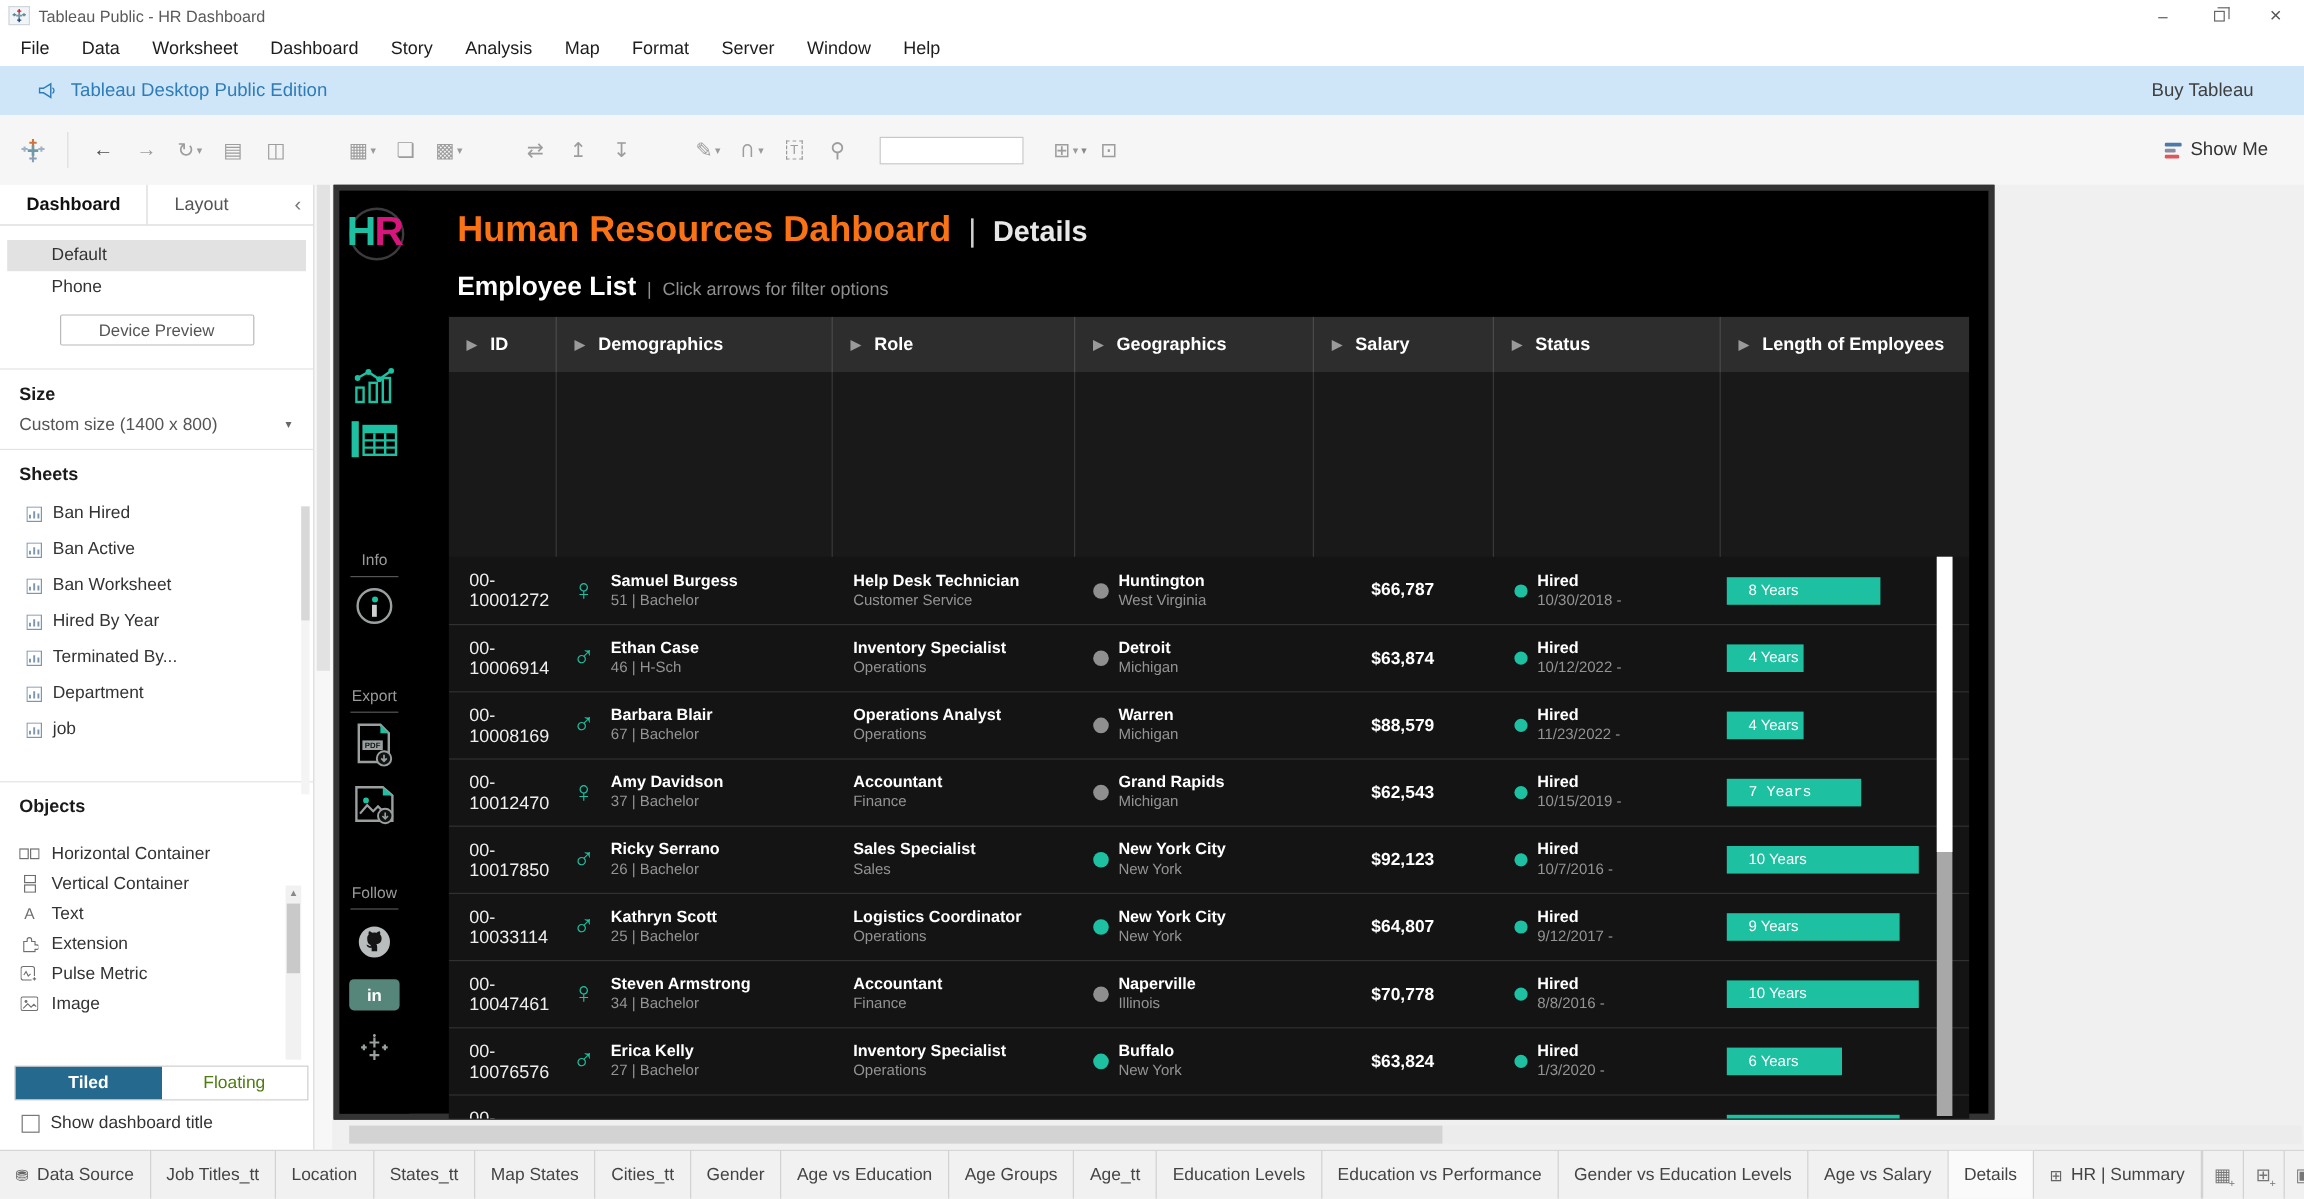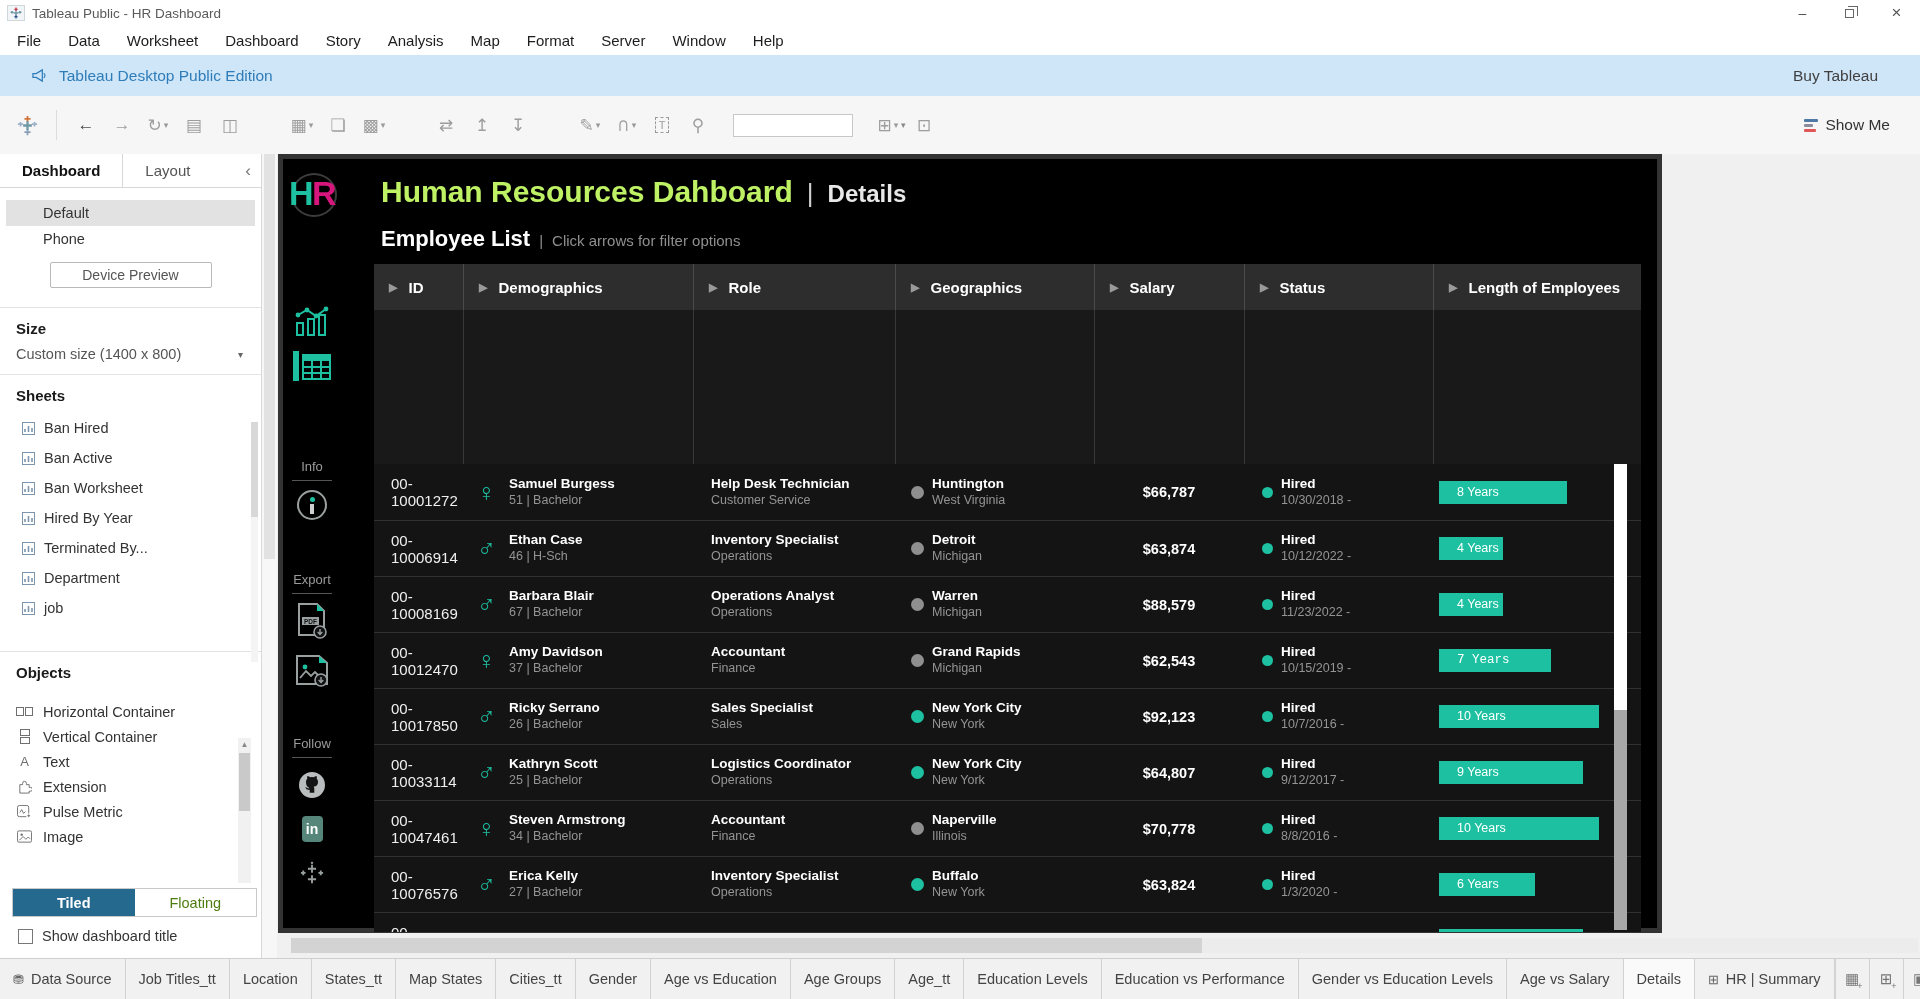--- a/index.html
+++ b/index.html
@@ -81,24 +81,24 @@
   .hrlogo::before{content:'';position:absolute;left:5px;top:2px;width:42px;height:40px;border:2px solid #3c3c3c;border-radius:50%;}
   .hrlogo b{position:absolute;font-size:34px;font-weight:800;line-height:44px;}
   .hrlogo .hl{left:3px;color:#1dc0a0;}
   .hrlogo .rl{left:26px;color:#d6167c;}
   .raillabel{color:#9a9a9a;font-size:13px;}
   .railline{width:40px;height:1px;background:#555;margin-top:6px;}
   .infoicon{margin-top:9px;width:30px;height:30px;border:2px solid #9aa0a0;border-radius:50%;display:flex;flex-direction:column;align-items:center;justify-content:center;gap:2px;cursor:pointer;}
   .infoicon .d{width:5px;height:5px;border-radius:50%;background:#1dc0a0;}
   .infoicon .s{width:4px;height:10px;background:#cfcfcf;}
   .railicon{cursor:pointer;}
-  .liicon{margin-top:16px;width:21px;height:26px;border-radius:4px;background:#56857a;color:#fff;font-weight:bold;font-size:14px;display:flex;align-items:center;justify-content:center;cursor:pointer;}
+  .liicon{margin-top:16px;width:42px;height:26px;border-radius:4px;background:#56857a;color:#fff;font-weight:bold;font-size:14px;display:flex;align-items:center;justify-content:center;cursor:pointer;}
   .dcontent{flex:1;position:relative;color:#fff;}
   .dtitle{position:absolute;left:40px;top:16px;display:flex;align-items:baseline;gap:14px;white-space:nowrap;}
-  .dtitle .t1{font-size:30px;font-weight:bold;color:#bef264;}
+  .dtitle .t1{font-size:30px;font-weight:bold;color:#f97316;}
   .dtitle .sep{font-size:26px;color:#cfcfcf;font-weight:300;}
   .dtitle .t2{font-size:24px;font-weight:bold;color:#e8e8e8;}
   .dsub{position:absolute;left:40px;top:67px;display:flex;align-items:baseline;gap:9px;white-space:nowrap;}
   .dsub .s1{font-size:22px;font-weight:bold;color:#fff;}
   .dsub .sep{color:#8f8f8f;font-size:15px;}
   .dsub .s2{font-size:15px;color:#8f8f8f;}
   .tablecard{position:absolute;left:33px;top:105px;width:1267px;height:668px;background:#161616;overflow:hidden;}
   .tgrid{display:grid;grid-template-columns:89px 230px 202px 199px 150px 189px 208px;}
   .thead{height:46px;background:#2d2d2d;}
   .thead .hc{display:flex;align-items:center;gap:11px;padding-left:15px;font-size:15px;font-weight:bold;color:#fff;}

